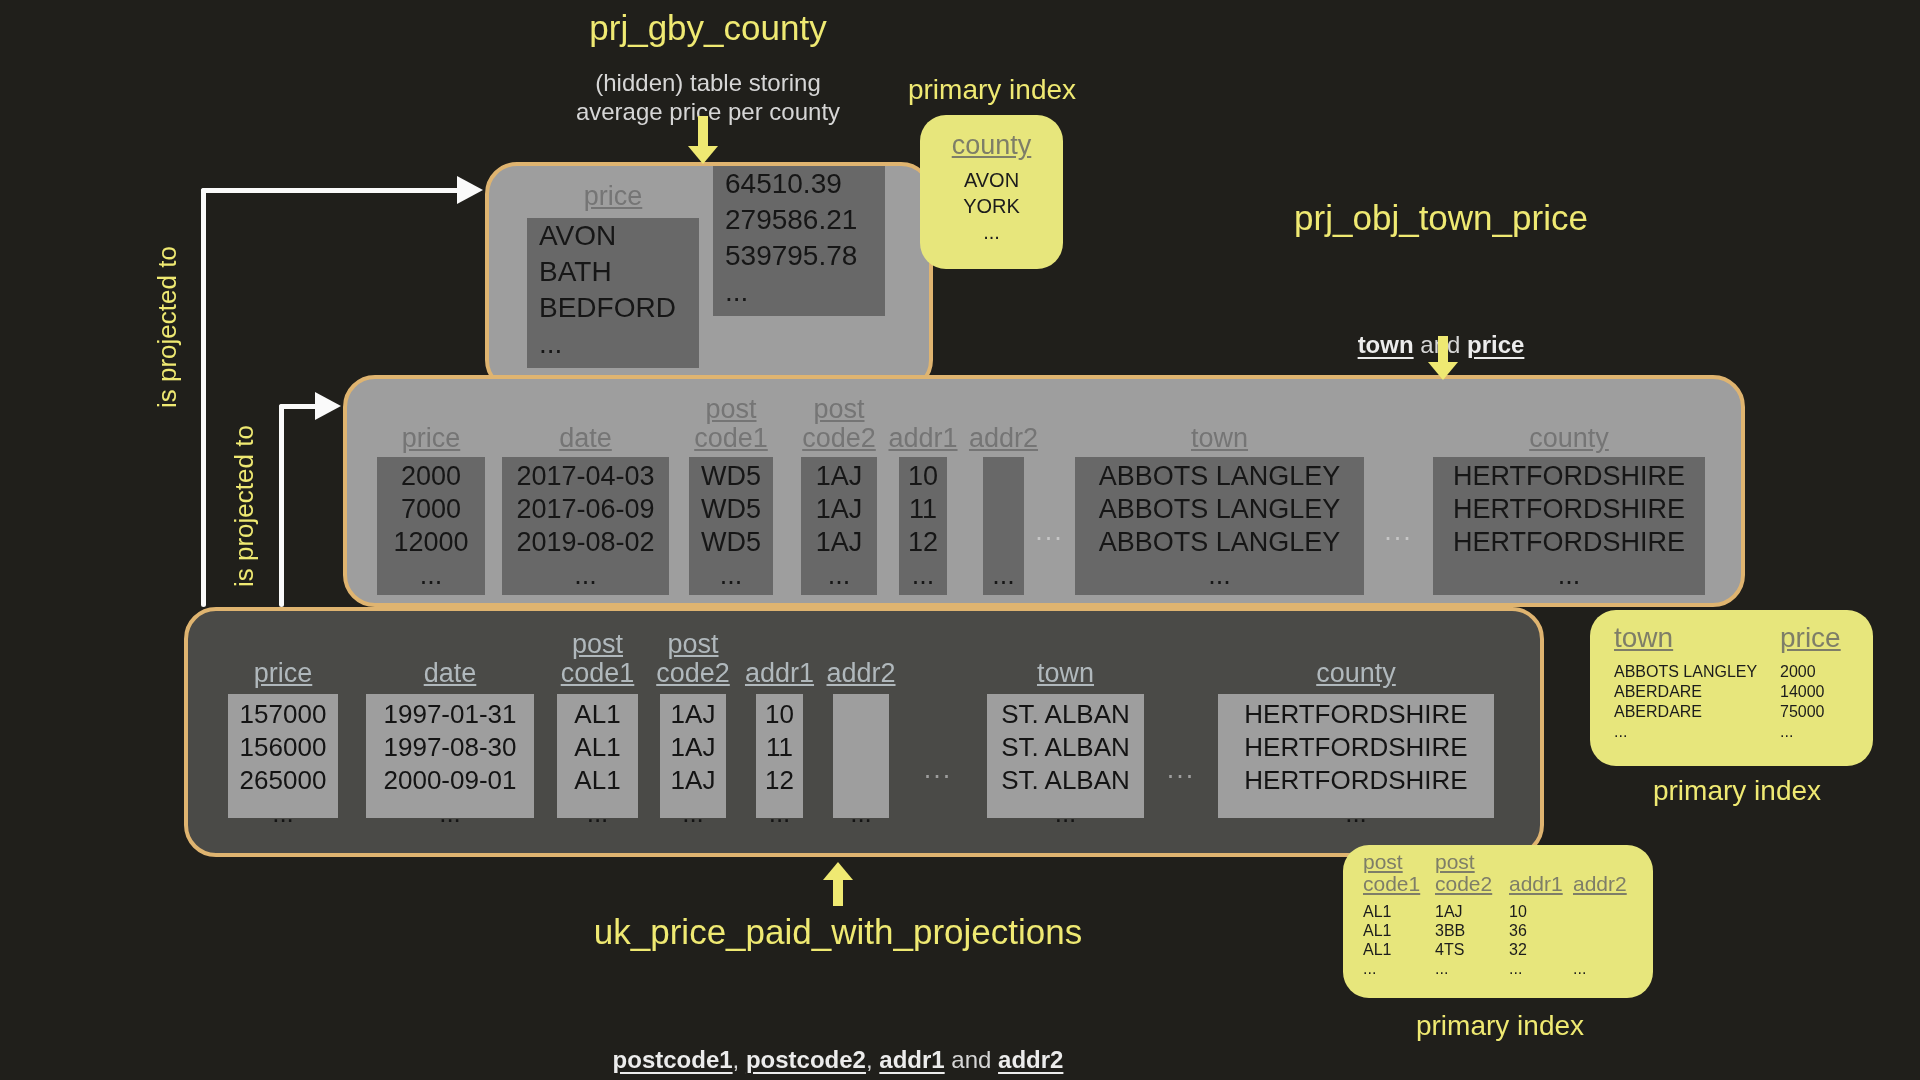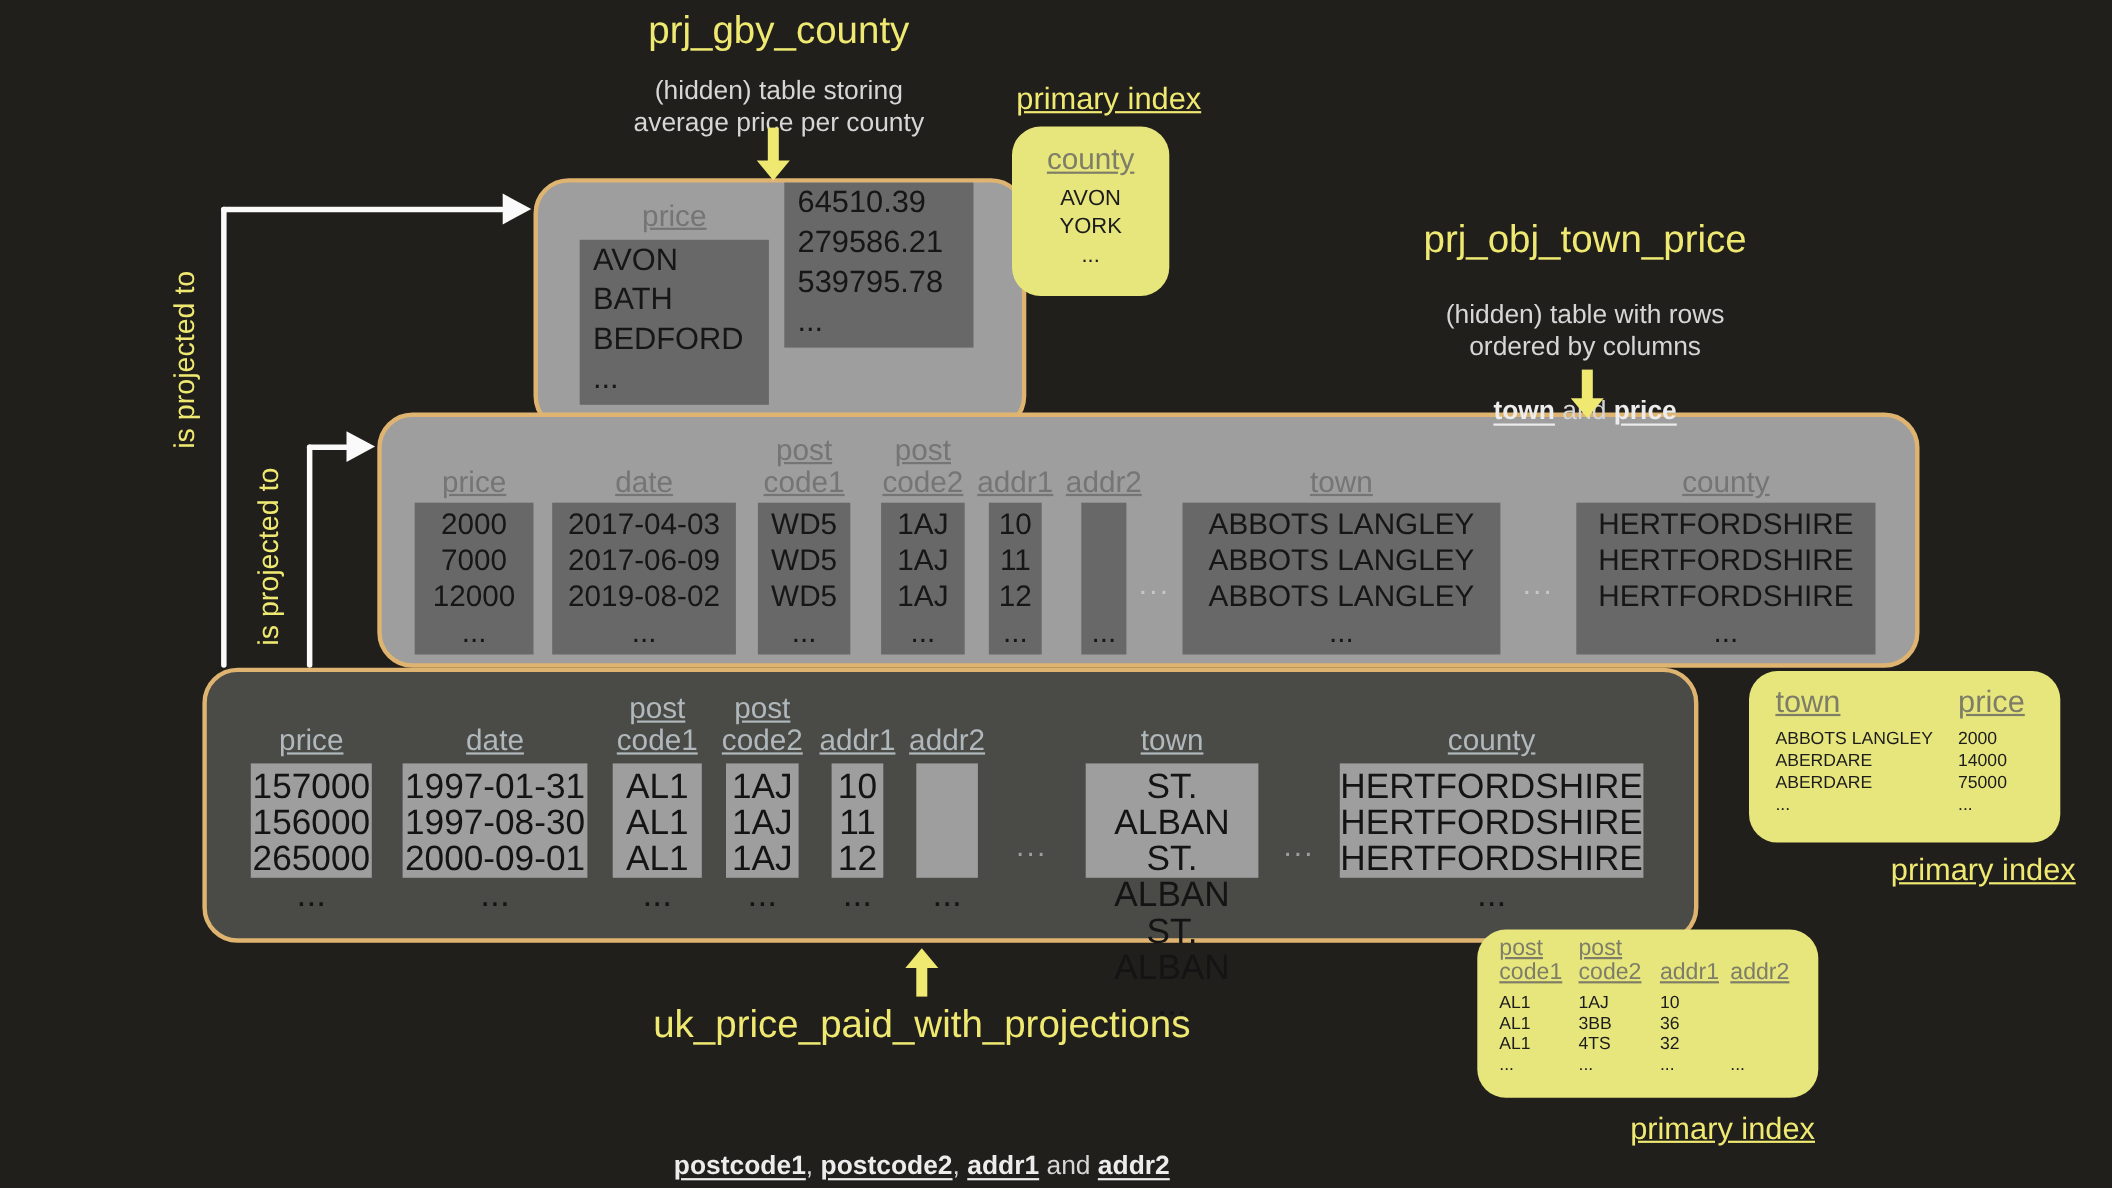--- a/index.html
+++ b/index.html
@@ -50,21 +50,21 @@
   #mid-table .c-addr2    { margin-left: 36px; width: 41px; }
   #mid-table .c-town     { width: 289px; }
   #mid-table .c-county   { width: 272px; }
   #mid-table .c-gap      { padding-top: 137px; font-size: 27px; color: #c6c6c6; }
   #mid-table .c-gap1     { width: 51px; }
   #mid-table .c-gap2     { width: 69px; }
 
   
   #base-table { left: 184px; top: 607px; width: 1360px; height: 250px; z-index: 3; }
   #base-table .tcol-h { height: 83px; font-size: 27px; line-height: 29px; color: #b0b8bc; padding-bottom: 6px; }
-  #base-table .tcol-b { font-size: 32px; line-height: 33px; height: 104px; padding-top: 4px; }
+  #base-table .tcol-b { font-size: 26px; line-height: 33px; height: 124px; padding-top: 4px; }
   #base-table .c-price    { margin-left: 40px; width: 110px; }
   #base-table .c-date     { margin-left: 28px; width: 168px; }
   #base-table .c-postcode1{ margin-left: 23px; width: 81px; }
   #base-table .c-postcode2{ margin-left: 22px; width: 66px; }
   #base-table .c-addr1    { margin-left: 30px; width: 47px; }
   #base-table .c-addr2    { margin-left: 30px; width: 56px; }
   #base-table .c-town     { width: 157px; }
   #base-table .c-county   { width: 276px; }
   #base-table .c-gap      { padding-top: 143px; font-size: 27px; color: #9e9e9e; }
   #base-table .c-gap1     { width: 98px; }
@@ -93,21 +93,21 @@
   #pi-postcodes .tcol-b { font-size: 16px; line-height: 19px; text-align: left; padding-top: 7px; color: #1c1c1c; }
   #pi-postcodes .c-postcode1 { margin-left: 20px; width: 66px; }
   #pi-postcodes .c-postcode2 { margin-left: 6px;  width: 70px; }
   #pi-postcodes .c-addr1     { margin-left: 4px;  width: 62px; }
   #pi-postcodes .c-addr2     { margin-left: 2px;  width: 58px; }
 
   
   .ytitle { position: absolute; color: #efe972; font-size: 35px; text-align: center; z-index: 5; }
   .sub { position: absolute; color: #d6d6d6; font-size: 24px; line-height: 29px; text-align: center; white-space: pre-line; z-index: 5; }
   .em { font-weight: bold; color: #ececec; text-decoration: underline; text-underline-offset: 4px; text-decoration-thickness: 2px; }
-  .pi-label { position: absolute; color: #efe972; font-size: 28px; text-align: right; z-index: 5; text-decoration: underline; }
+  .pi-label { position: absolute; color: #efe972; font-size: 28px; text-align: center; z-index: 5; }
   .vtext {
     position: absolute; color: #efe972; font-size: 26px;
     writing-mode: vertical-rl; transform: rotate(180deg); z-index: 2;
   }
 
   
   .wline { position: absolute; background: #fafafa; border-radius: 3px; z-index: 2; }
   .whead {
     position: absolute; width: 0; height: 0; z-index: 2;
     border-top: 14px solid transparent; border-bottom: 14px solid transparent;
@@ -127,22 +127,21 @@
 </style>
 </head>
 <body>
 
 <div class="ytitle" style="left:458px; top:8px; width:500px;">prj_gby_county</div>
 <div class="sub" style="left:458px; top:52px; width:500px;margin-top:16px;">(hidden) table storing
 average price per county</div>
 
 <div class="ytitle" style="left:1191px; top:198px; width:500px;">prj_obj_town_price</div>
 <div class="sub" style="left:1191px; top:243px; width:500px;">
-  <span>(hidden) table with rows
-ordered by columns</span><br>
+  <br>
   <span class="em">town</span><span> and </span><span class="em">price</span>
 </div>
 
 <div class="ytitle" style="left:538px; top:912px; width:600px;">uk_price_paid_with_projections</div>
 <div class="sub" style="left:488px; top:958px; width:700px;">
   <br>
   <span class="em">postcode1</span><span>, </span><span class="em">postcode2</span><span>, </span><span class="em">addr1</span><span> and </span><span class="em">addr2</span>
 </div>
 
 <div class="pi-label" style="left:892px; top:74px; width:200px;">primary index</div>

